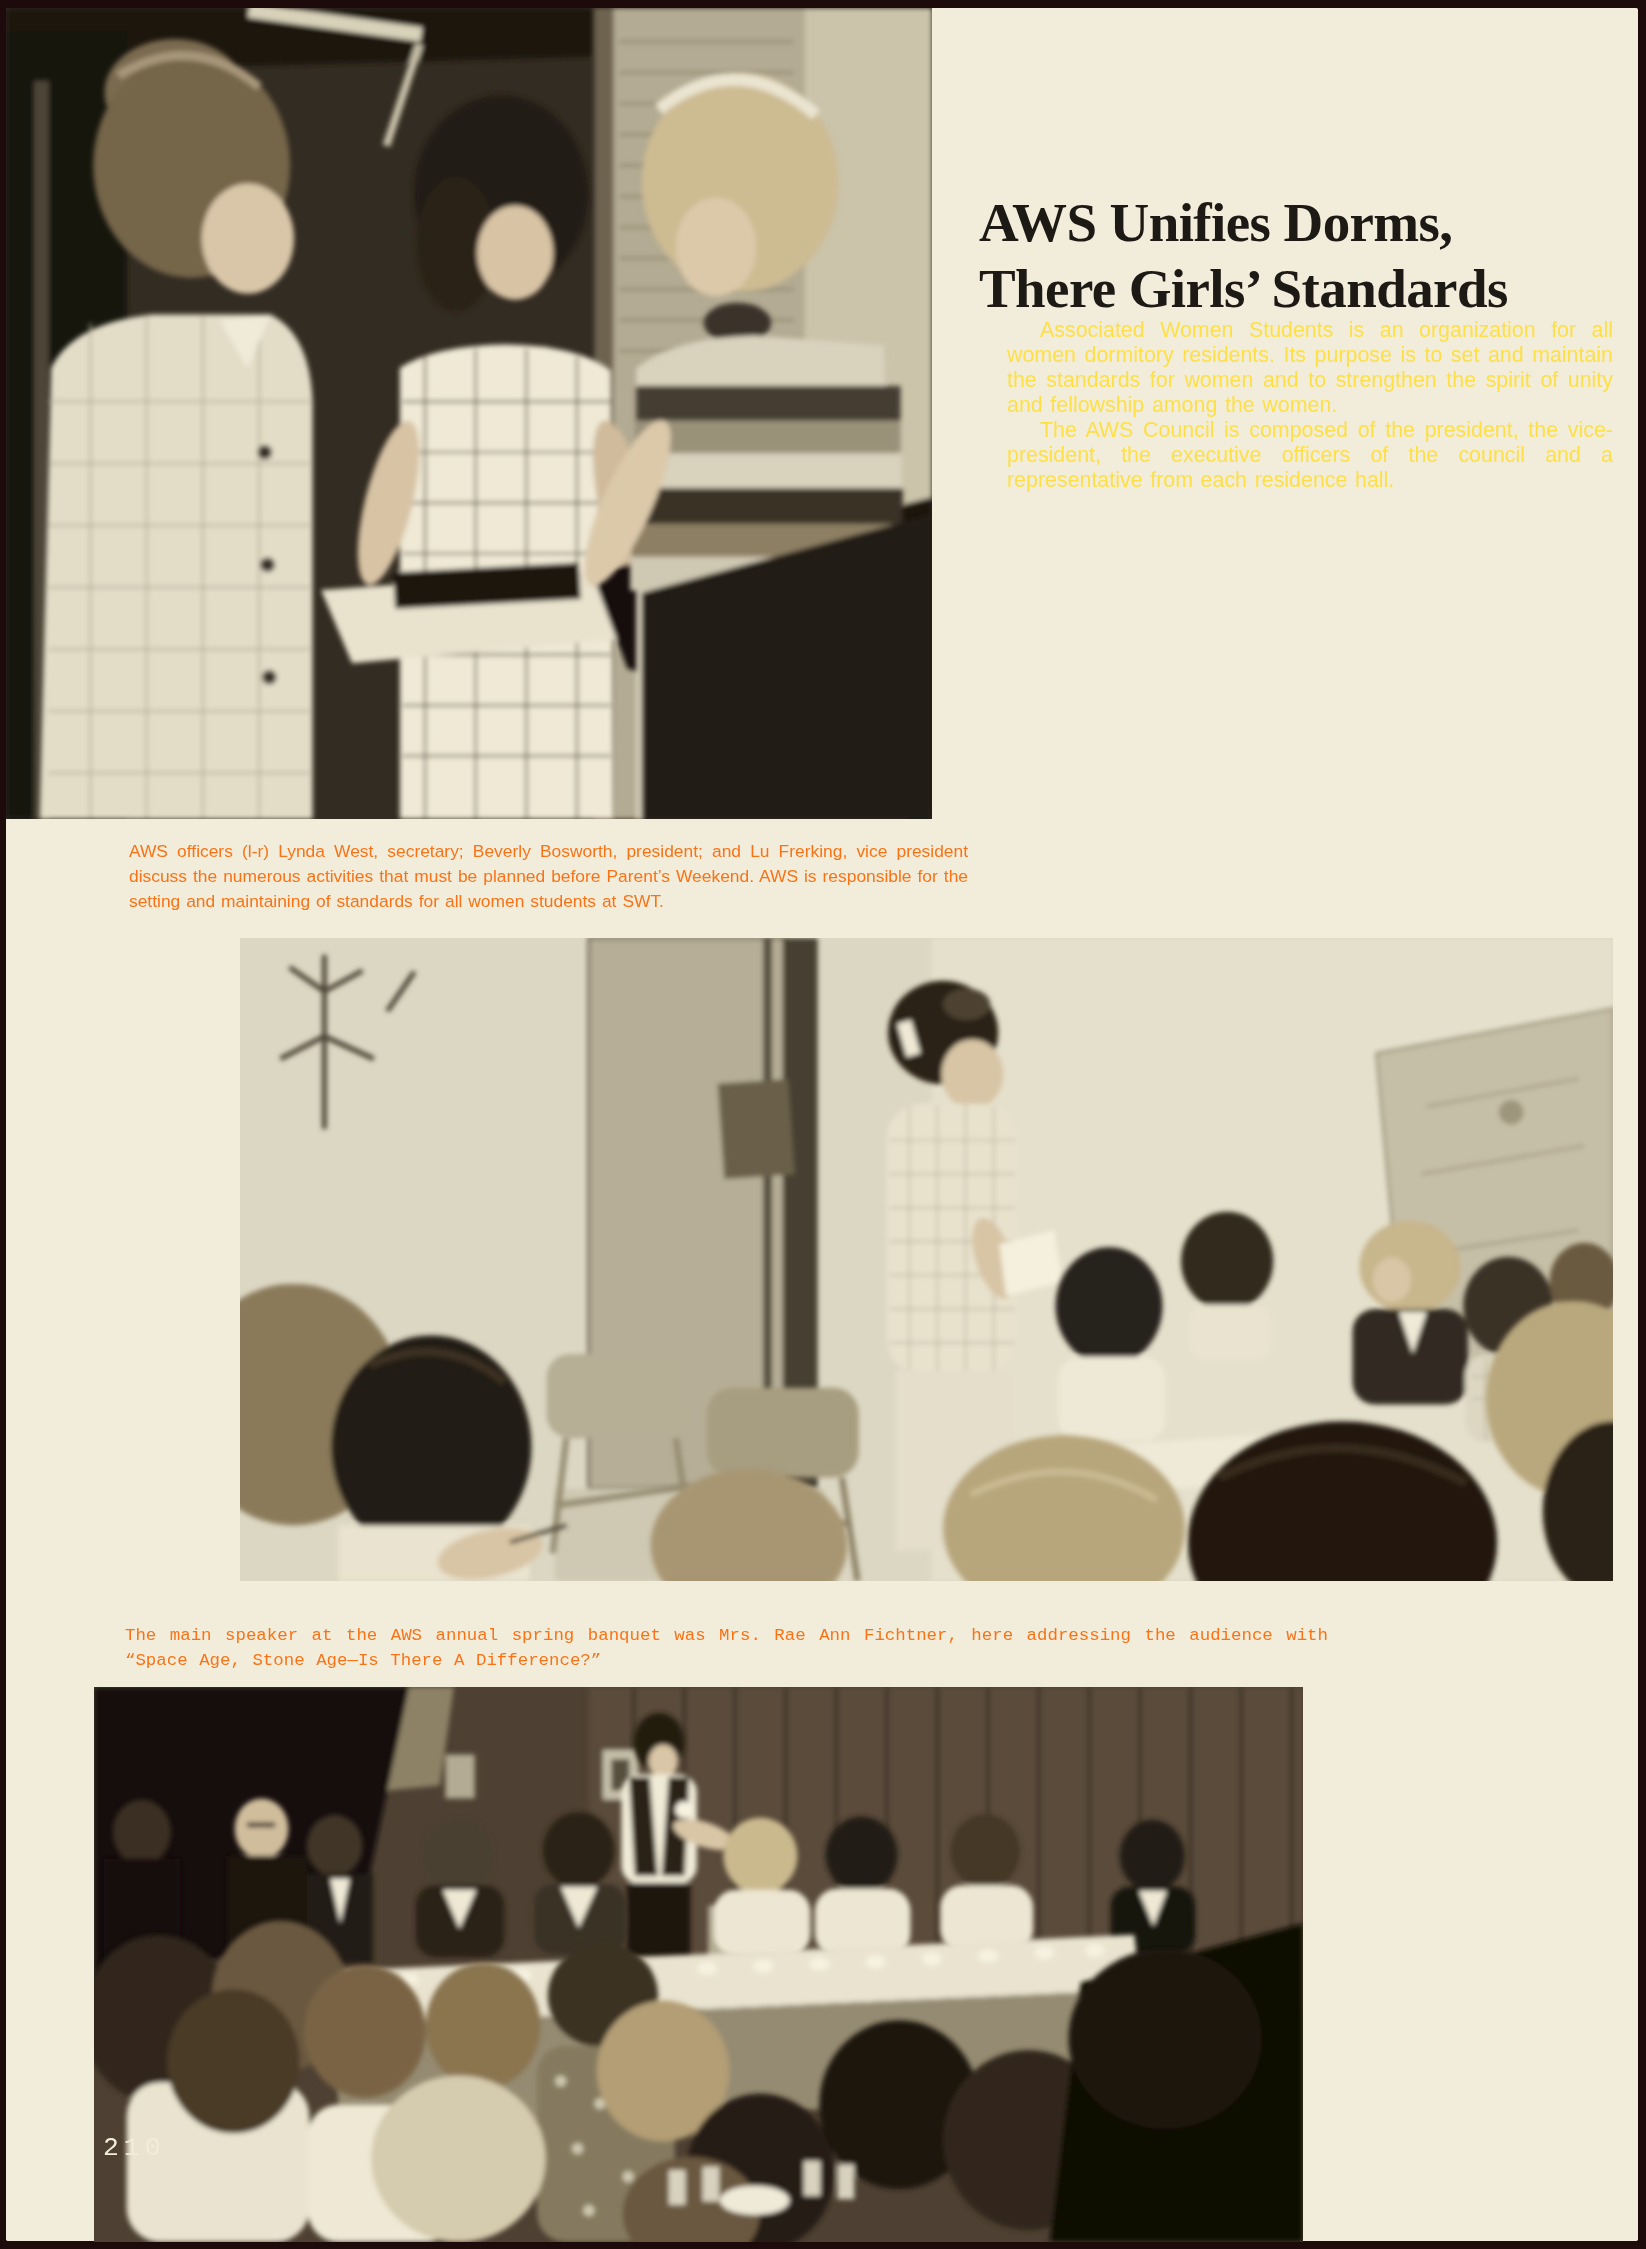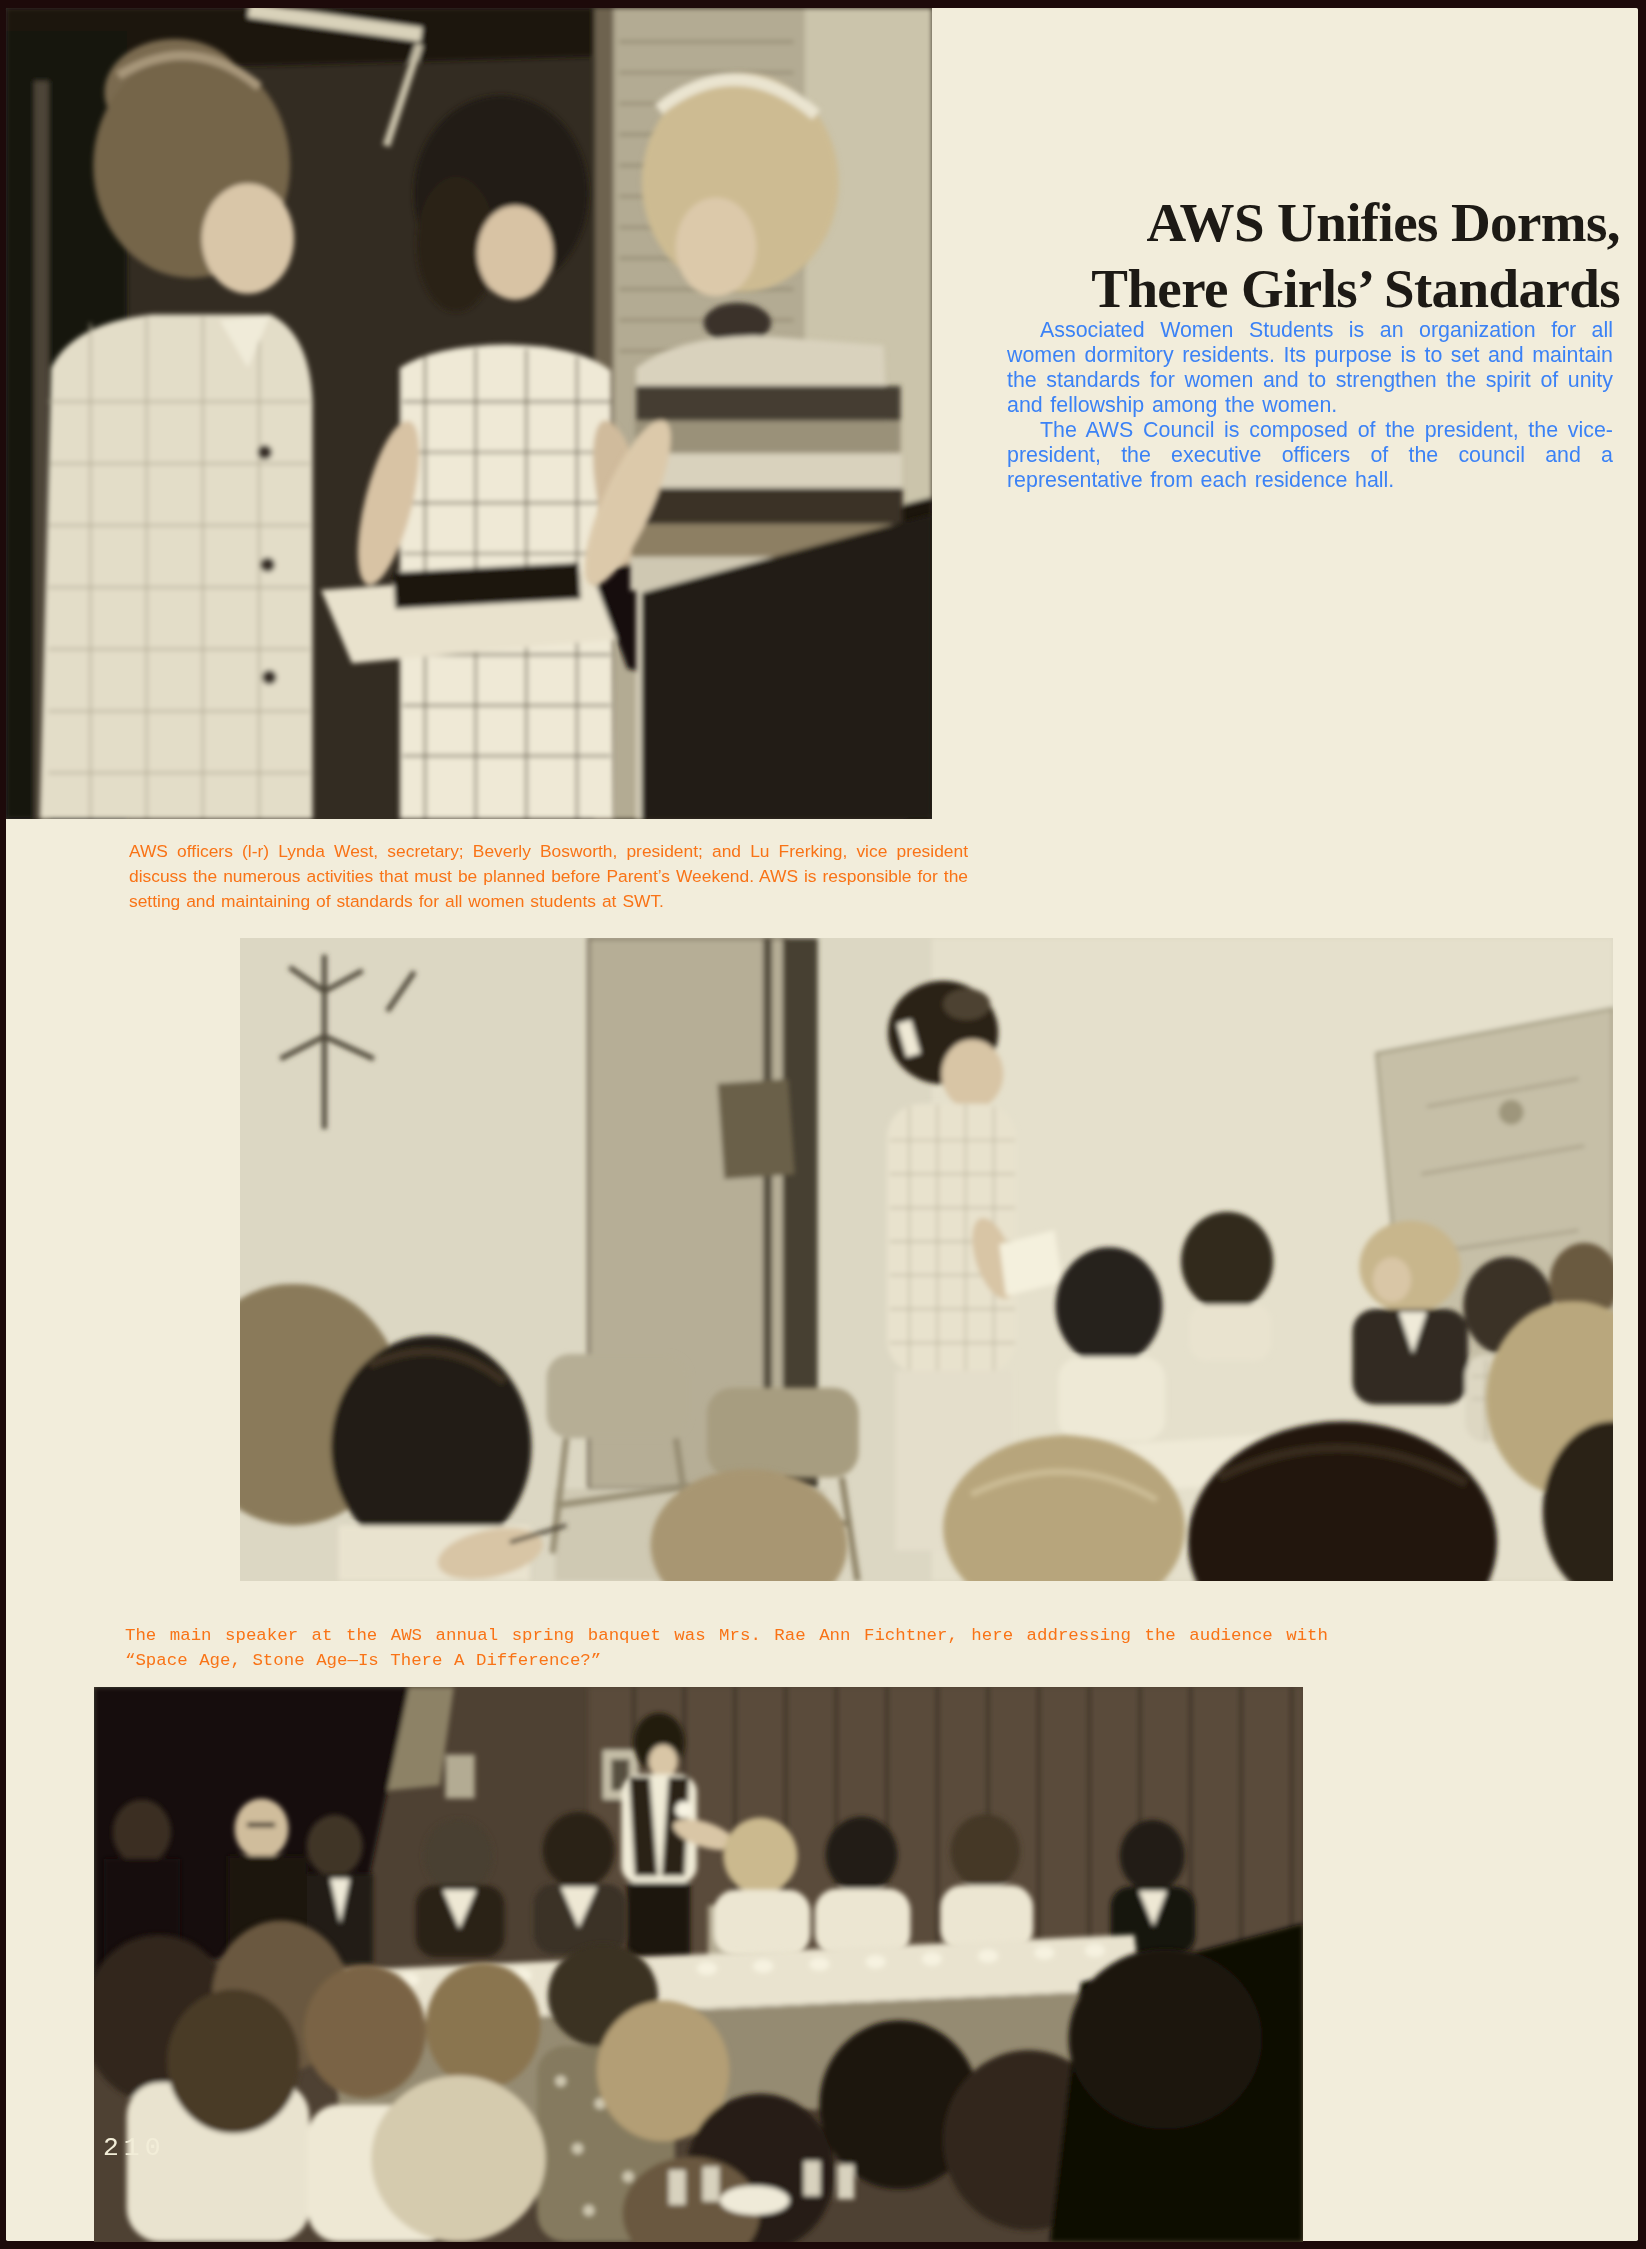--- a/index.html
+++ b/index.html
@@ -19,34 +19,34 @@
   }
   .photo{position:absolute;overflow:hidden;}
   .photo svg{display:block;width:100%;height:100%;}
 
   .photo1{left:5.6px;top:7.9px;width:926px;height:811px;}
   .photo2{left:240px;top:938px;width:1373px;height:643px;}
   .photo3{left:94px;top:1687px;width:1209px;height:555px;}
 
   .headline{
     position:absolute;left:979px;top:190px;width:641px;
-    text-align:right;
+    text-align:left;
     font-family:"Liberation Serif", serif;
     font-weight:bold;
     font-size:55px;
     line-height:66px;
     color:#1d1a15;
     letter-spacing:-0.6px;
   }
   .bodycol{
     position:absolute;left:1007px;top:318px;width:606px;
     font-size:21.4px;line-height:25px;
     text-align:justify;
     word-spacing:1.7px;
-    color:#3b82f6;
+    color:#fde047;
   }
   .bodycol p{margin:0;text-indent:33px;}
   .caption{
     position:absolute;
     font-size:17.4px;line-height:25px;
     text-align:justify;
     word-spacing:1.1px;
     color:#f97316;
     margin-left:24px;
   }

